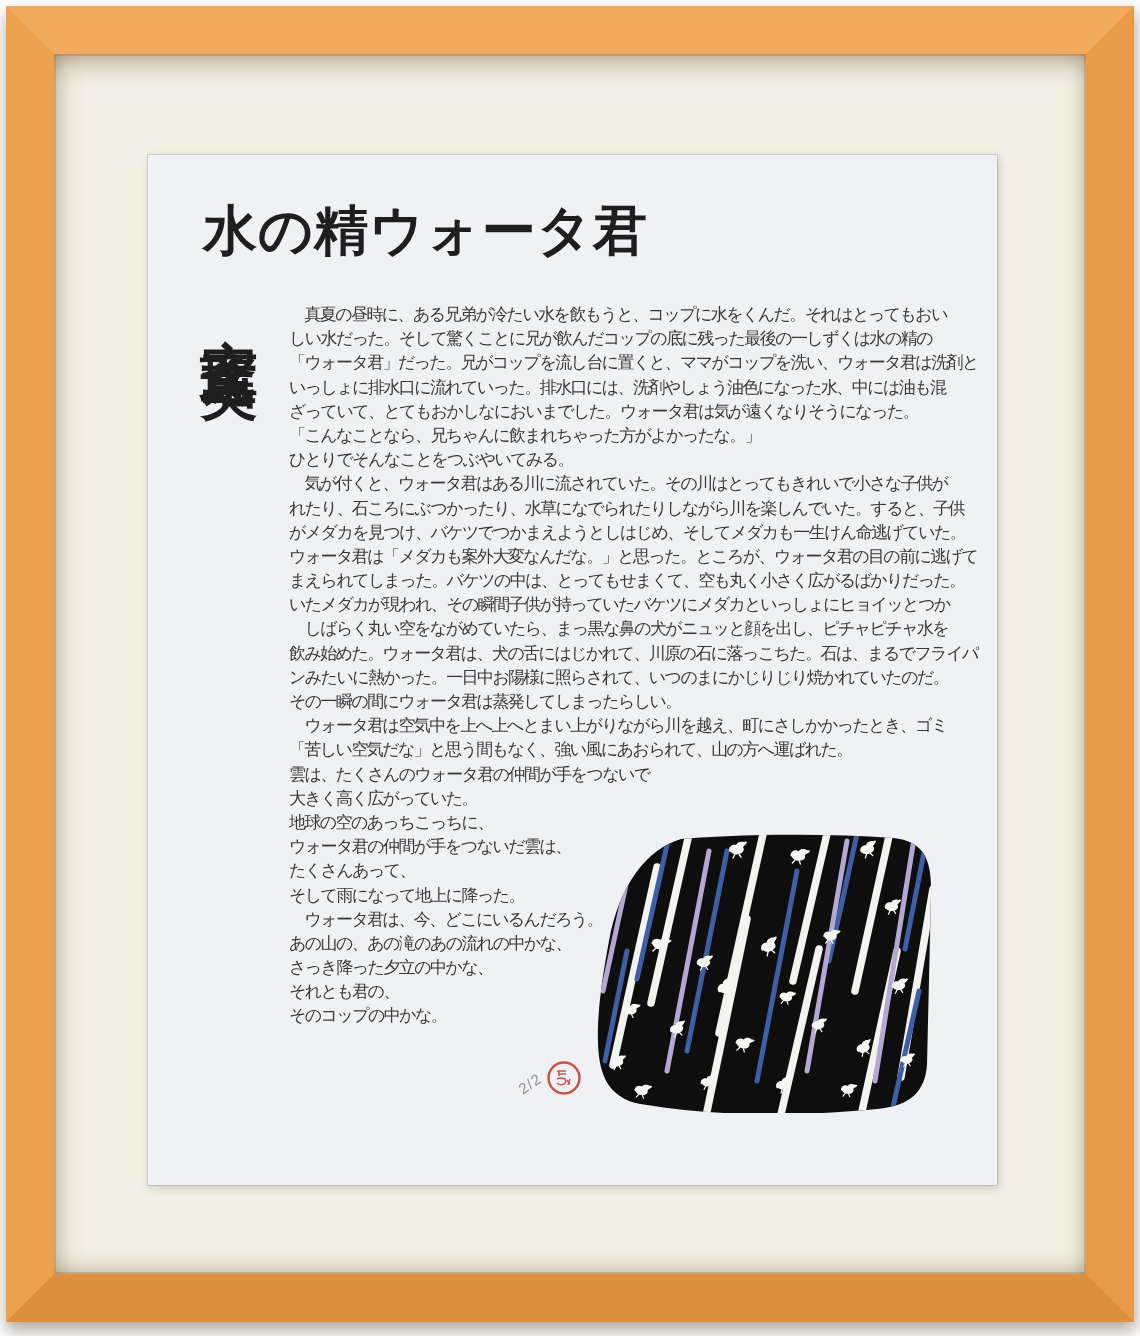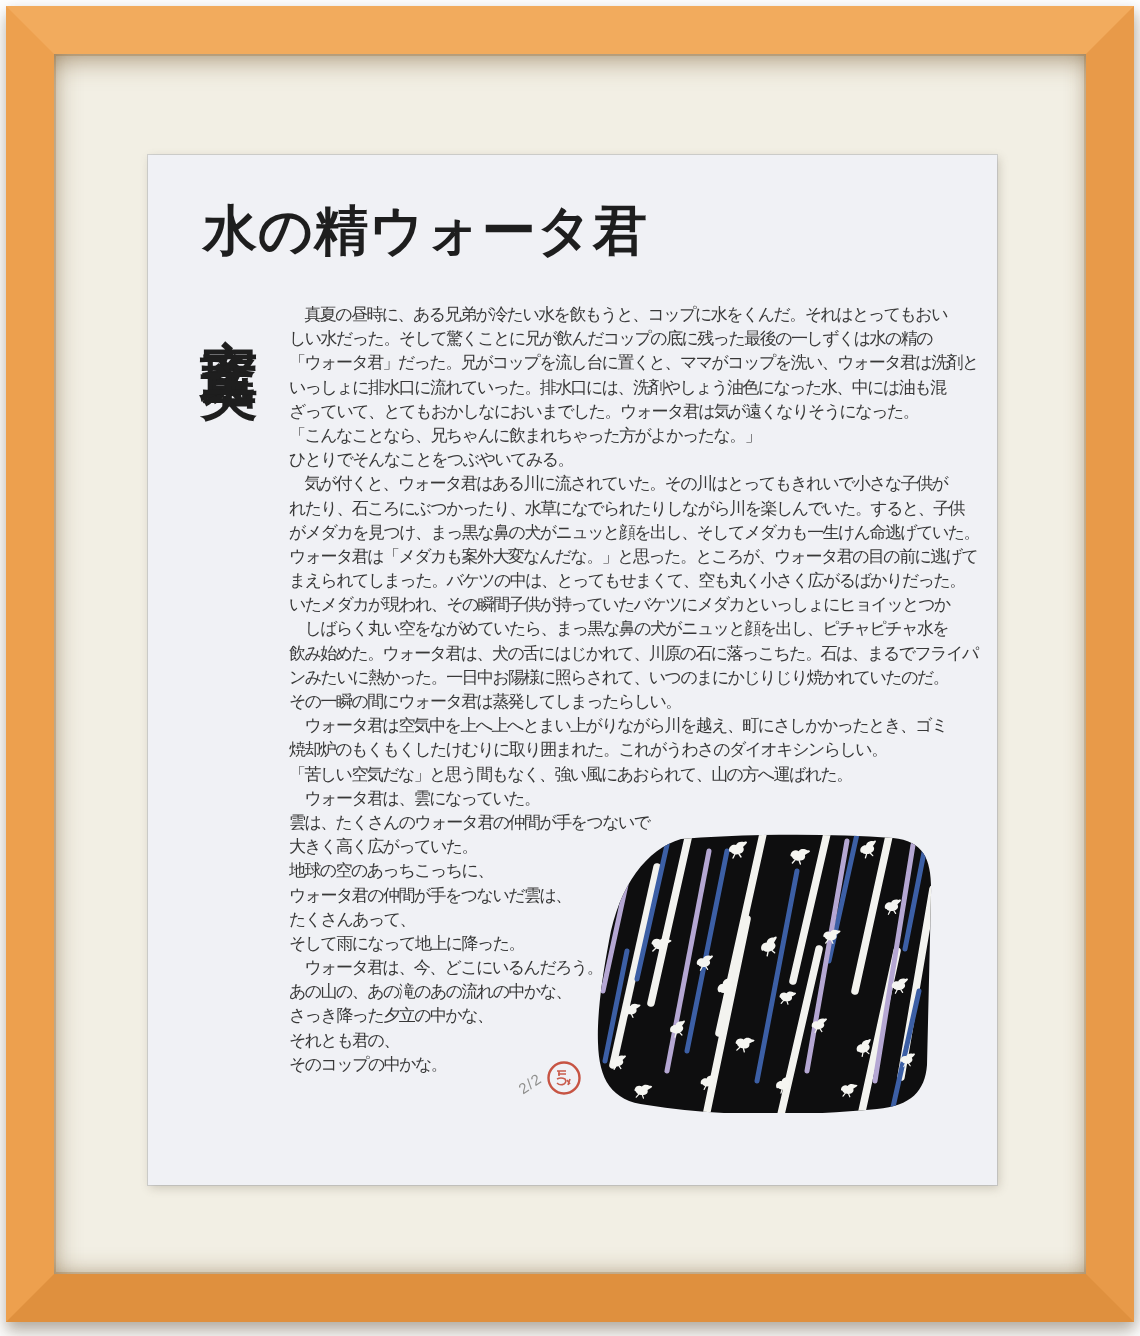--- a/index.html
+++ b/index.html
@@ -56,32 +56,30 @@
         <div id="body-text">
             <div class="line">　真夏の昼時に、ある兄弟が冷たい水を飲もうと、コップに水をくんだ。それはとってもおい</div>
             <div class="line">しい水だった。そして驚くことに兄が飲んだコップの底に残った最後の一しずくは水の精の</div>
             <div class="line">「ウォータ君」だった。兄がコップを流し台に置くと、ママがコップを洗い、ウォータ君は洗剤と</div>
             <div class="line">いっしょに排水口に流れていった。排水口には、洗剤やしょう油色になった水、中には油も混</div>
             <div class="line">ざっていて、とてもおかしなにおいまでした。ウォータ君は気が遠くなりそうになった。</div>
             <div class="line">「こんなことなら、兄ちゃんに飲まれちゃった方がよかったな。」</div>
             <div class="line">ひとりでそんなことをつぶやいてみる。</div>
             <div class="line">　気が付くと、ウォータ君はある川に流されていた。その川はとってもきれいで小さな子供が</div>
             <div class="line">れたり、石ころにぶつかったり、水草になでられたりしながら川を楽しんでいた。すると、子供</div>
-            <div class="line">がメダカを見つけ、まっ黒な鼻の犬がニュッと顔を出し、そしてメダカも一生けん命逃げていた。</div>
+            <div class="line">がメダカを見つけ、バケツでつかまえようとしはじめ、そしてメダカも一生けん命逃げていた。</div>
             <div class="line">ウォータ君は「メダカも案外大変なんだな。」と思った。ところが、ウォータ君の目の前に逃げて</div>
             <div class="line">まえられてしまった。バケツの中は、とってもせまくて、空も丸く小さく広がるばかりだった。</div>
             <div class="line">いたメダカが現われ、その瞬間子供が持っていたバケツにメダカといっしょにヒョイッとつか</div>
             <div class="line">　しばらく丸い空をながめていたら、まっ黒な鼻の犬がニュッと顔を出し、ピチャピチャ水を</div>
             <div class="line">飲み始めた。ウォータ君は、犬の舌にはじかれて、川原の石に落っこちた。石は、まるでフライパ</div>
             <div class="line">ンみたいに熱かった。一日中お陽様に照らされて、いつのまにかじりじり焼かれていたのだ。</div>
             <div class="line">その一瞬の間にウォータ君は蒸発してしまったらしい。</div>
             <div class="line">　ウォータ君は空気中を上へ上へとまい上がりながら川を越え、町にさしかかったとき、ゴミ</div>
-            <div class="line">焼却炉のもくもくしたけむりに取り囲まれた。これがうわさのダイオキシンらしい。</div>
             <div class="line">「苦しい空気だな」と思う間もなく、強い風にあおられて、山の方へ運ばれた。</div>
-            <div class="line">　ウォータ君は、雲になっていた。</div>
             <div class="line">雲は、たくさんのウォータ君の仲間が手をつないで</div>
             <div class="line">大きく高く広がっていた。</div>
             <div class="line">地球の空のあっちこっちに、</div>
             <div class="line">ウォータ君の仲間が手をつないだ雲は、</div>
             <div class="line">たくさんあって、</div>
             <div class="line">そして雨になって地上に降った。</div>
             <div class="line">　ウォータ君は、今、どこにいるんだろう。</div>
             <div class="line">あの山の、あの滝のあの流れの中かな、</div>
             <div class="line">さっき降った夕立の中かな、</div>
             <div class="line">それとも君の、</div>

